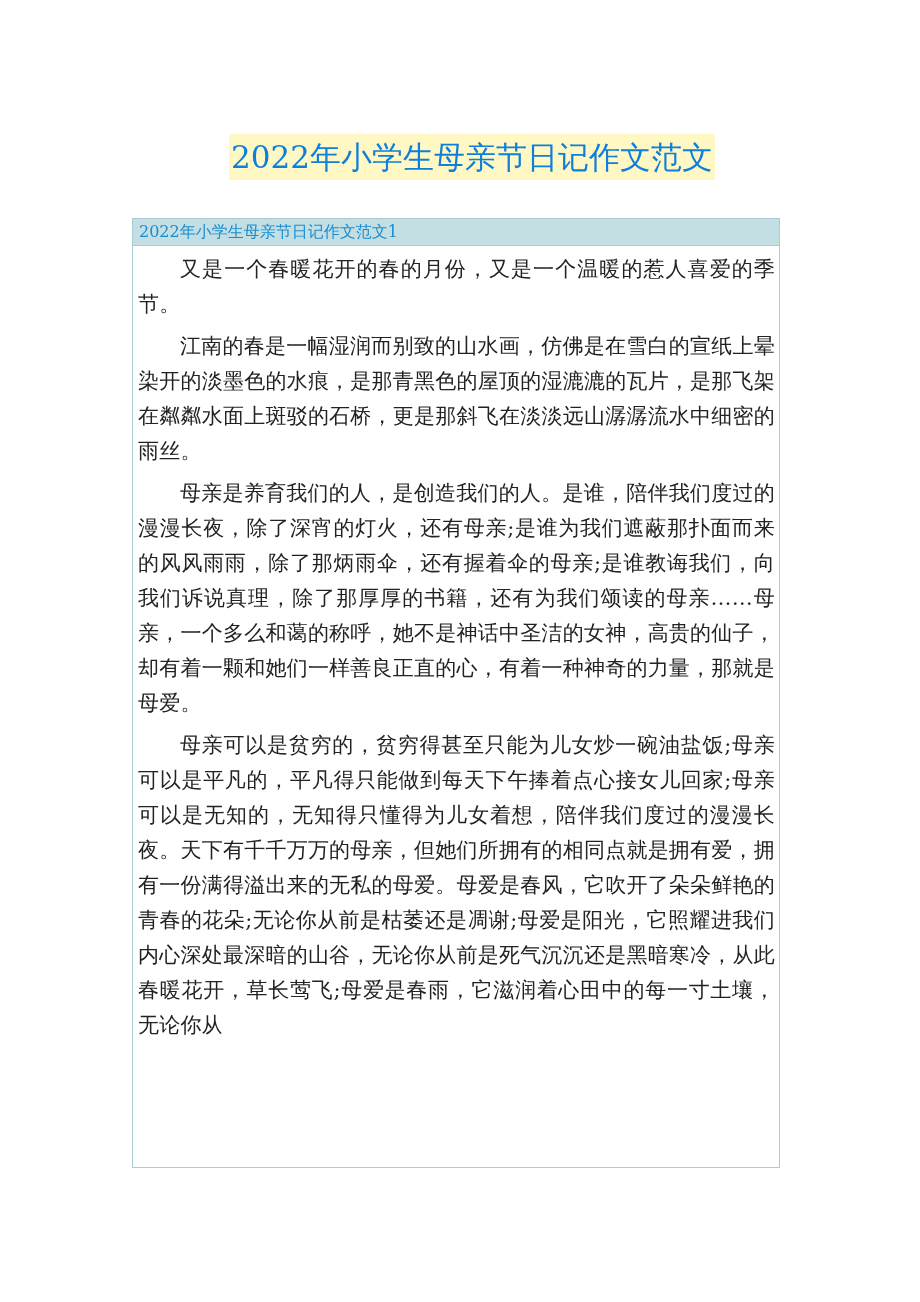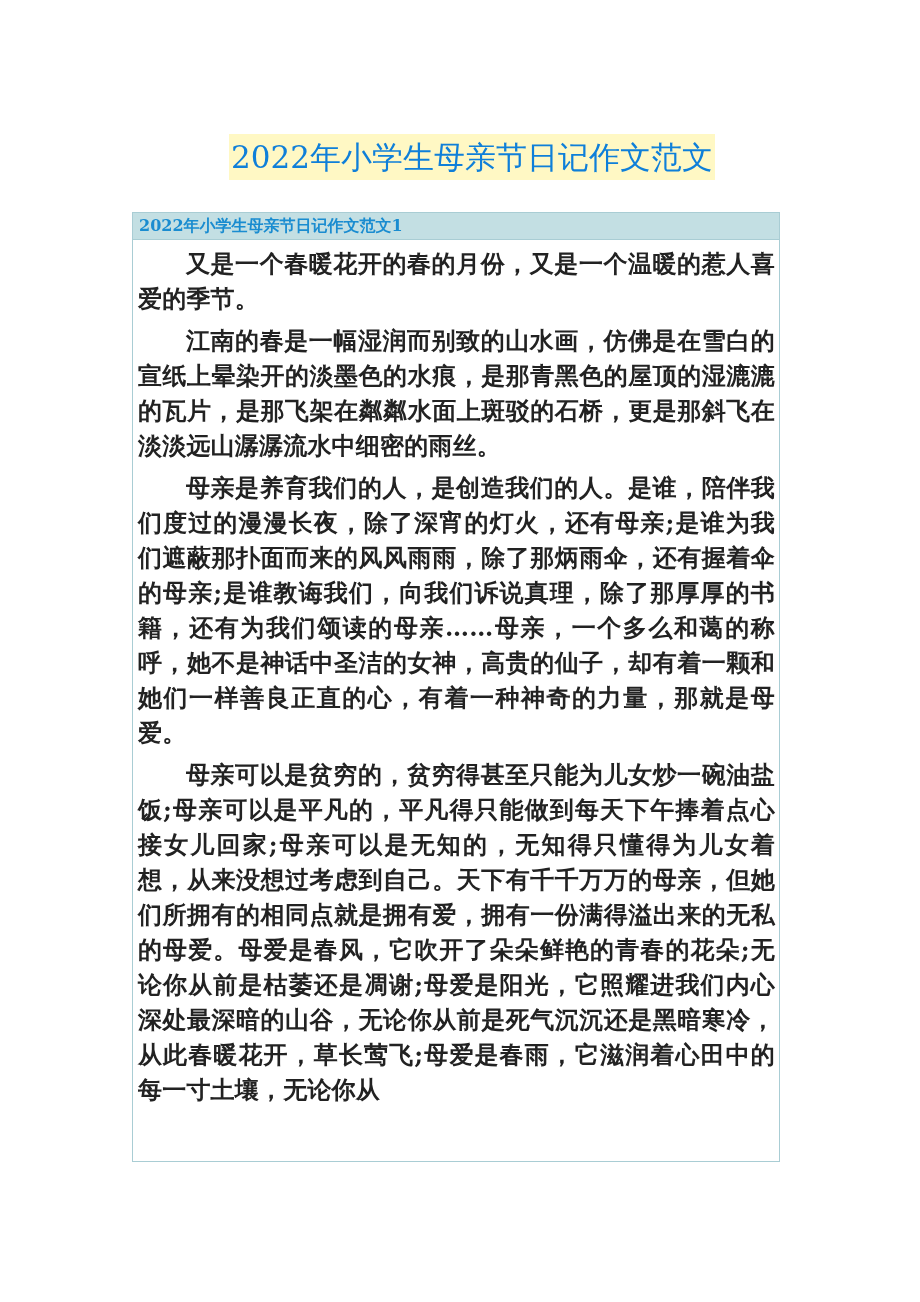--- a/index.html
+++ b/index.html
@@ -27,44 +27,43 @@
       color: #0f7fd9;
       font-size: 31px;
       line-height: 46px;
       padding: 0 2px;
       letter-spacing: 0px;
       font-family: "DejaVu Serif", "Liberation Serif", serif;
     }
     .section-box {
       position: absolute;
       left: 132px;
-      top: 212px;
+      top: 218px;
       width: 648px;
       height: 950px;
       border: 1px solid #a9cdd4;
       box-sizing: border-box;
       background: #ffffff;
       overflow: hidden;
-      font-weight: bold;
     }
     .section-header {
       height: 26px;
       background: #c3dfe3;
       border-bottom: 1px solid #a9cdd4;
       color: #1a8cd0;
       font-size: 16px;
       line-height: 26px;
       padding-left: 6px;
       white-space: nowrap;
       font-family: "DejaVu Serif", "Liberation Serif", serif;
     }
     .section-body {
       padding: 6px 4px 0 5px;
       color: #222222;
-      font-size: 24px;
+      font-size: 21px;
       line-height: 35px;
     }
     .para {
       margin: 0 0 7px 0;
       text-indent: 2em;
       text-align: justify;
       letter-spacing: 0.2px;
     }
   </style>
 </head>
@@ -73,15 +72,15 @@
 <div class="doc-title-wrap">
   <span class="doc-title">2022年小学生母亲节日记作文范文</span>
 </div>
 
 <div class="section-box">
   <div class="section-header">2022年小学生母亲节日记作文范文1</div>
   <div class="section-body">
     <p class="para">又是一个春暖花开的春的月份，又是一个温暖的惹人喜爱的季节。</p>
     <p class="para">江南的春是一幅湿润而别致的山水画，仿佛是在雪白的宣纸上晕染开的淡墨色的水痕，是那青黑色的屋顶的湿漉漉的瓦片，是那飞架在粼粼水面上斑驳的石桥，更是那斜飞在淡淡远山潺潺流水中细密的雨丝。</p>
     <p class="para">母亲是养育我们的人，是创造我们的人。是谁，陪伴我们度过的漫漫长夜，除了深宵的灯火，还有母亲;是谁为我们遮蔽那扑面而来的风风雨雨，除了那炳雨伞，还有握着伞的母亲;是谁教诲我们，向我们诉说真理，除了那厚厚的书籍，还有为我们颂读的母亲……母亲，一个多么和蔼的称呼，她不是神话中圣洁的女神，高贵的仙子，却有着一颗和她们一样善良正直的心，有着一种神奇的力量，那就是母爱。</p>
-    <p class="para">母亲可以是贫穷的，贫穷得甚至只能为儿女炒一碗油盐饭;母亲可以是平凡的，平凡得只能做到每天下午捧着点心接女儿回家;母亲可以是无知的，无知得只懂得为儿女着想，从来没想过考虑到自己。天下有千千万万的母亲，但她们所拥有的相同点就是拥有爱，拥有一份满得溢出来的无私的母爱。母爱是春风，它吹开了朵朵鲜艳的青春的花朵;无论你从前是枯萎还是凋谢;母爱是阳光，它照耀进我们内心深处最深暗的山谷，无论你从前是死气沉沉还是黑暗寒冷，从此春暖花开，草长莺飞;母爱是春雨，它滋润着心田中的每一寸土壤，无论你从</p>
+    <p class="para">母亲可以是贫穷的，贫穷得甚至只能为儿女炒一碗油盐饭;母亲可以是平凡的，平凡得只能做到每天下午捧着点心接女儿回家;母亲可以是无知的，无知得只懂得为儿女着想，陪伴我们度过的漫漫长夜。天下有千千万万的母亲，但她们所拥有的相同点就是拥有爱，拥有一份满得溢出来的无私的母爱。母爱是春风，它吹开了朵朵鲜艳的青春的花朵;无论你从前是枯萎还是凋谢;母爱是阳光，它照耀进我们内心深处最深暗的山谷，无论你从前是死气沉沉还是黑暗寒冷，从此春暖花开，草长莺飞;母爱是春雨，它滋润着心田中的每一寸土壤，无论你从</p>
   </div>
 </div>
 
 </body></html>

